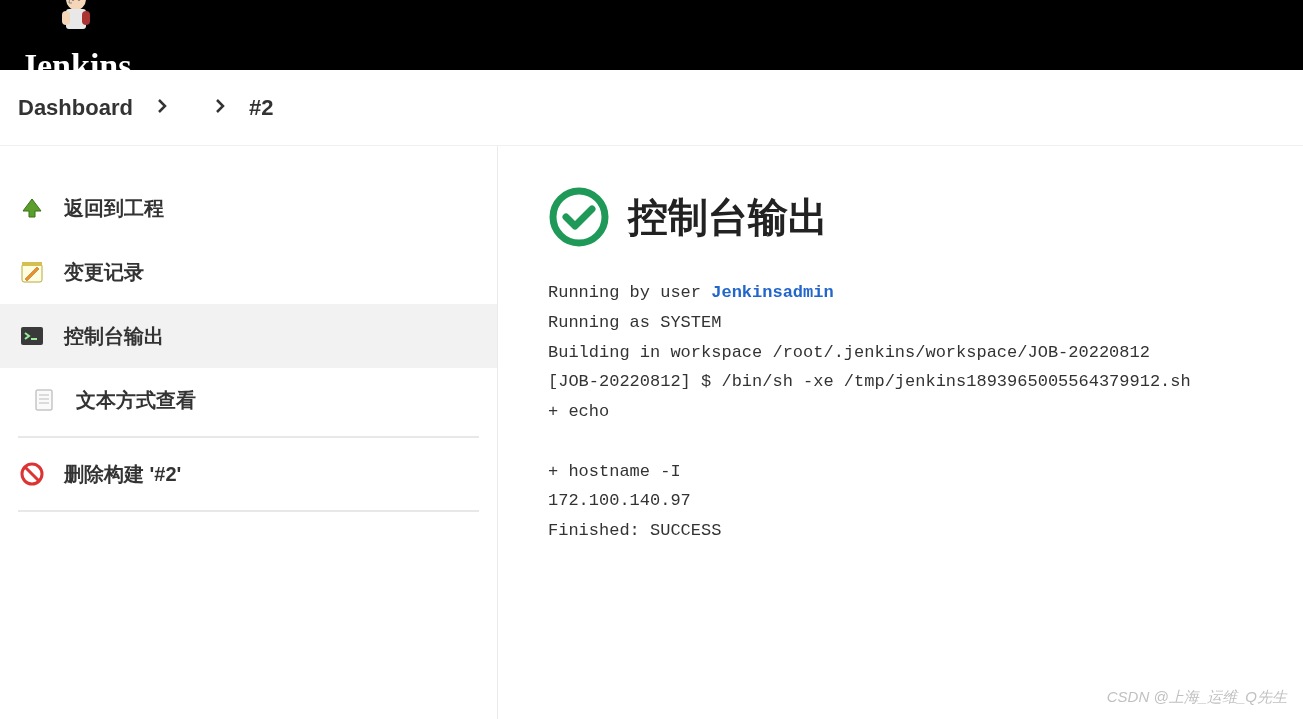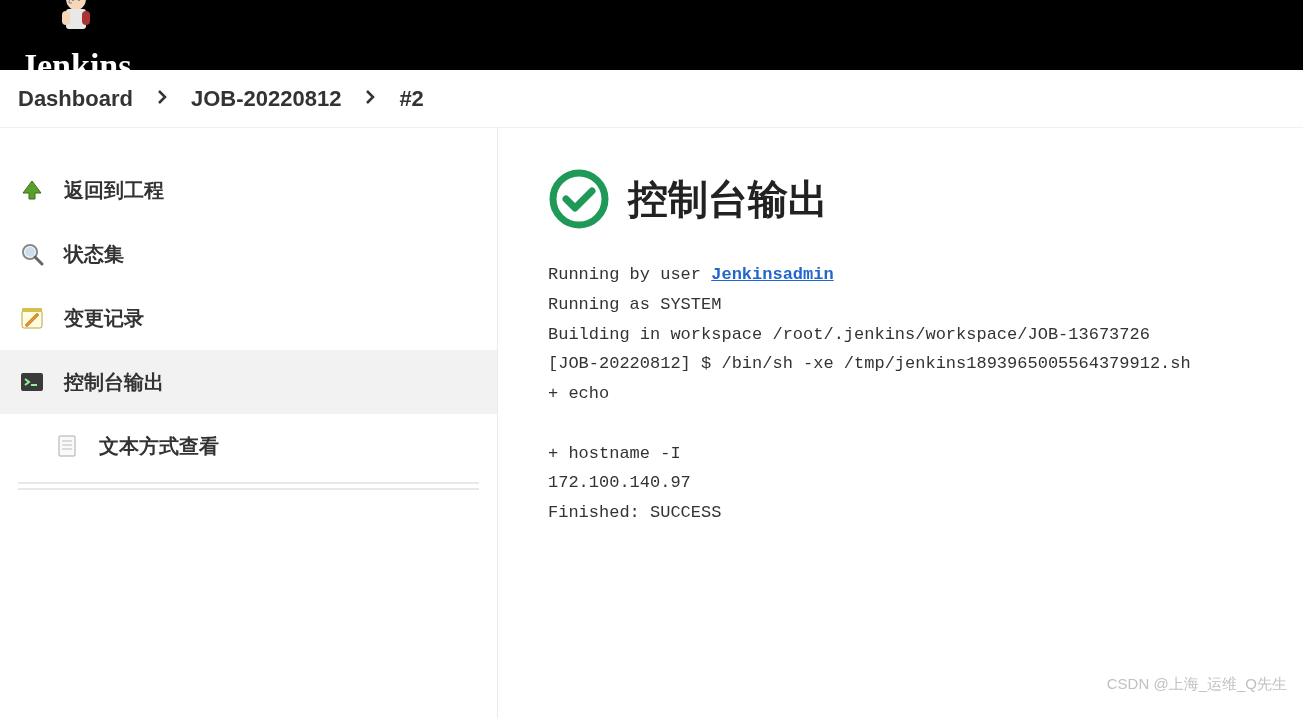--- a/index.html
+++ b/index.html
@@ -3,42 +3,42 @@
   <meta charset="utf-8">
   <style>
     * { margin: 0; padding: 0; box-sizing: border-box; }
     body { font-family: -apple-system, BlinkMacSystemFont, "Segoe UI", Helvetica, Arial, sans-serif; background: #fff; }
     
     .header { background: #000; height: 70px; display: flex; align-items: center; padding: 0 20px; }
     .logo-wrap { display: flex; align-items: center; gap: 12px; flex-direction: column; }
     .logo-img { width: 44px; height: 50px; position: relative; }
     .logo-text { color: #fff; font-size: 34px; font-weight: 800; font-family: Georgia, serif; }
     
-    .breadcrumb { display: flex; align-items: center; height: 58px; padding: 0 18px; border-bottom: 1px solid #f0f0f0; }
+    .breadcrumb { display: flex; align-items: center; height: 76px; padding: 0 18px; border-bottom: 1px solid #f0f0f0; }
     .breadcrumb-item { font-size: 22px; font-weight: 700; color: #333; text-decoration: none; cursor: pointer; }
     .breadcrumb-sep { margin: 0 24px; color: #333; font-size: 16px; }
     
     .layout { display: flex; }
     .sidebar { width: 498px; border-right: 1px solid #eaeaea; min-height: 590px; padding-top: 30px; font-weight: bold; }
     .sidebar-item { display: flex; align-items: center; height: 64px; padding: 0 18px; cursor: pointer; gap: 18px; }
     .sidebar-item.active { background: #f2f2f2; }
-    .sidebar-item.sub { padding-left: 53px; }
+    .sidebar-item.sub { padding-left: 30px; }
     .sidebar-label { font-size: 20px; color: #333; }
     .sidebar-hr { border: none; border-top: 2px solid #e8e8e8; margin: 4px 18px; }
     .icon { width: 28px; height: 28px; display: flex; align-items: center; justify-content: center; flex-shrink: 0; }
     
     .main { flex: 1; padding: 40px 50px; }
     .page-title-row { display: flex; align-items: center; gap: 18px; margin-bottom: 30px; }
     .page-title { font-size: 40px; font-weight: 800; color: #222; }
     .success-icon { width: 62px; height: 62px; }
     
     .console { font-family: "Courier New", monospace; font-size: 17px; line-height: 1.75; color: #333; white-space: pre-wrap; }
-    .console-user { color: #2266cc; font-weight: 700; text-decoration: underline; }
+    .console-user { color: #2266cc; font-weight: 700; }
     
-    .watermark { position: fixed; bottom: 25px; right: 16px; color: rgba(150,150,150,0.6); font-size: 15px; }
+    .watermark { position: fixed; bottom: 12px; right: 16px; color: rgba(150,150,150,0.6); font-size: 15px; font-style: italic; }
   </style>
 </head>
 <body>
 
 <div class="header">
   <div class="logo-wrap">
     <div class="logo-img">
       <svg viewBox="0 0 44 50" width="44" height="50">
         <ellipse cx="22" cy="14" rx="10" ry="11" fill="#f5d6b8"></ellipse>
         <rect x="14" y="10" width="16" height="3" fill="#333"></rect>
@@ -55,51 +55,40 @@
   </div>
 </div>
 
 <div class="breadcrumb">
   <a class="breadcrumb-item">Dashboard</a>
   <span class="breadcrumb-sep">
     <svg width="10" height="14" viewBox="0 0 10 14">
         <path d="M2 1 L8 7 L2 13" stroke="#333" stroke-width="2.5" fill="none"></path>
       </svg>
   </span>
-  <a class="breadcrumb-item">JOB-20220812</a>
   <span class="breadcrumb-sep">
     <svg width="10" height="14" viewBox="0 0 10 14">
         <path d="M2 1 L8 7 L2 13" stroke="#333" stroke-width="2.5" fill="none"></path>
       </svg>
   </span>
   <a class="breadcrumb-item">#2</a>
 </div>
 
 <div class="layout">
   <div class="sidebar">
 
     <div class="sidebar-item">
       <span class="icon">
         <svg width="26" height="26" viewBox="0 0 26 26">
             <path d="M13 4 L22 16 L16 16 L16 22 L10 22 L10 16 L4 16 Z" fill="#5a9e2d" stroke="#3a7010" stroke-width="1"></path>
           </svg>
       </span>
       <span class="sidebar-label">返回到工程</span>
     </div>
 
-    <div class="sidebar-item">
-      <span class="icon">
-        <svg width="26" height="26" viewBox="0 0 26 26">
-            <circle cx="11" cy="11" r="7" fill="none" stroke="#888" stroke-width="2"></circle>
-            <circle cx="11" cy="11" r="5" fill="#cde"></circle>
-            <line x1="16" y1="16" x2="23" y2="23" stroke="#666" stroke-width="3" stroke-linecap="round"></line>
-          </svg>
-      </span>
-      <span class="sidebar-label">状态集</span>
-    </div>
 
     <div class="sidebar-item">
       <span class="icon">
         <svg width="26" height="26" viewBox="0 0 26 26">
             <rect x="3" y="5" width="20" height="18" rx="2" fill="#fffde0" stroke="#b8a840" stroke-width="1"></rect>
             <rect x="3" y="3" width="20" height="4" fill="#d4c050"></rect>
             <path d="M6 20 L18 8 L20 10 L8 22 Z" fill="#e89030" stroke="#b06010" stroke-width="0.5"></path>
           </svg>
       </span>
       <span class="sidebar-label">变更记录</span>
@@ -124,40 +113,49 @@
             <line x1="8" y1="12" x2="18" y2="12" stroke="#bbb"></line>
             <line x1="8" y1="16" x2="18" y2="16" stroke="#bbb"></line>
           </svg>
       </span>
       <span class="sidebar-label">文本方式查看</span>
     </div>
 
     <hr class="sidebar-hr">
 
 
+    <div class="sidebar-item">
+      <span class="icon">
+        <svg width="26" height="26" viewBox="0 0 26 26">
+            <circle cx="13" cy="13" r="10" fill="none" stroke="#d33" stroke-width="3"></circle>
+            <line x1="6" y1="6" x2="20" y2="20" stroke="#d33" stroke-width="3"></line>
+          </svg>
+      </span>
+      <span class="sidebar-label">删除构建 '#2'</span>
+    </div>
 
     <hr class="sidebar-hr">
 
 
   </div>
 
   <div class="main">
     <div class="page-title-row">
       <span class="success-icon">
         <svg width="62" height="62" viewBox="0 0 62 62">
             <circle cx="31" cy="31" r="26" fill="none" stroke="#1f9958" stroke-width="7"></circle>
             <path d="M18 31 L27 40 L44 23" stroke="#1f9958" stroke-width="7" fill="none" stroke-linecap="round" stroke-linejoin="round"></path>
           </svg>
       </span>
       <h1 class="page-title">控制台输出</h1>
     </div>
 
     <div class="console"><span>Running by user </span><a class="console-user">Jenkinsadmin</a>
 <span>Running as SYSTEM
-Building in workspace /root/.jenkins/workspace/JOB-13673726
+Building in workspace /root/.jenkins/workspace/JOB-20220812
 [JOB-20220812] $ /bin/sh -xe /tmp/jenkins1893965005564379912.sh
 + echo
 
 + hostname -I
 172.100.140.97
 Finished: SUCCESS</span></div>
   </div>
 </div>
 
 <div class="watermark">CSDN @上海_运维_Q先生</div>

